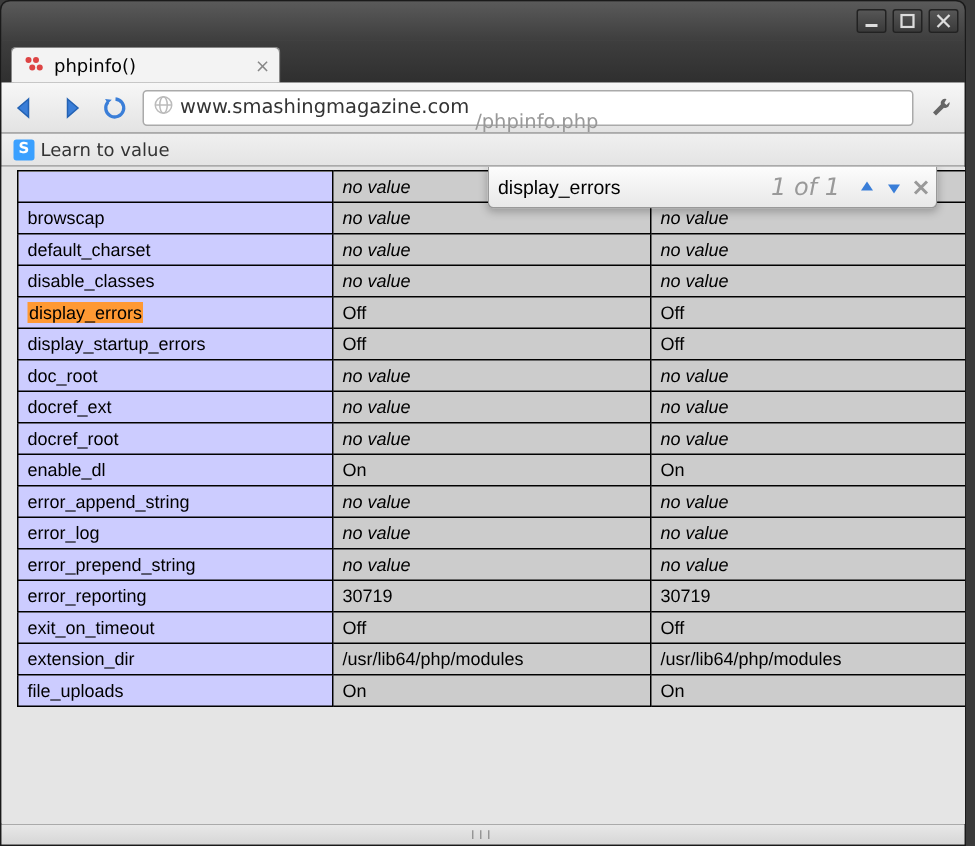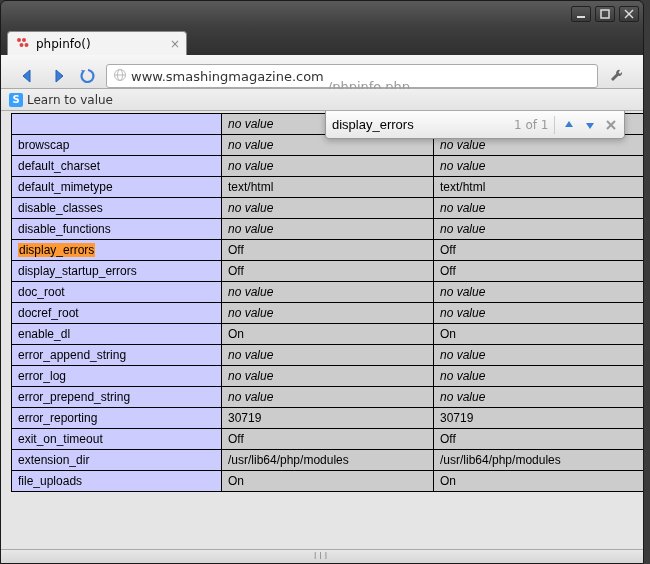--- a/index.html
+++ b/index.html
@@ -72,22 +72,22 @@
   right: 6px;
   color: #888;
   font-size: 12px;
   cursor: pointer;
 }
 .toolbar {
   height: 34px;
   background: linear-gradient(to bottom, #f7f7f7, #e3e3e3);
   border-bottom: 1px solid #aaa;
   display: flex;
-  align-items: flex-end;
-  padding: 0 15px;
+  align-items: center;
+  padding: 0 4px;
   gap: 6px;
 }
 .nav-btn {
   width: 24px;
   height: 24px;
   display: flex;
   align-items: center;
   justify-content: center;
   cursor: pointer;
 }
@@ -183,21 +183,21 @@
   z-index: 10;
 }
 .find-input {
   flex: 1;
   height: 20px;
   border: none;
   font-size: 13px;
   outline: none;
   background: transparent;
 }
-.find-count { color: #999; font-size: 12px; white-space: nowrap; }
+.find-count { color: #999; font-size: 16px; white-space: nowrap; font-style: italic; }
 .find-sep { width: 1px; height: 18px; background: #ccc; }
 .find-btn {
   width: 16px; height: 16px;
   display: flex; align-items: center; justify-content: center;
   cursor: pointer;
 }
 .statusbar {
   height: 14px;
   background: linear-gradient(to bottom, #e8e8e8, #d6d6d6);
   border-top: 1px solid #aaa;
@@ -325,46 +325,41 @@
               <td class="e">browscap</td>
               <td class="v i">no value</td>
               <td class="v i">no value</td>
             </tr>
             <tr>
               <td class="e">default_charset</td>
               <td class="v i">no value</td>
               <td class="v i">no value</td>
             </tr>
             <tr>
-              <td class="e">default_mimetype</td>
-              <td class="v">text/html</td>
-              <td class="v">text/html</td>
-            </tr>
-            <tr>
               <td class="e">disable_classes</td>
               <td class="v i">no value</td>
               <td class="v i">no value</td>
             </tr>
             <tr>
-              <td class="e">disable_functions</td>
-              <td class="v i">no value</td>
-              <td class="v i">no value</td>
-            </tr>
-            <tr>
               <td class="e"><span class="hl">display_errors</span></td>
               <td class="v">Off</td>
               <td class="v">Off</td>
             </tr>
             <tr>
               <td class="e">display_startup_errors</td>
               <td class="v">Off</td>
               <td class="v">Off</td>
             </tr>
             <tr>
               <td class="e">doc_root</td>
+              <td class="v i">no value</td>
+              <td class="v i">no value</td>
+            </tr>
+            <tr>
+              <td class="e">docref_ext</td>
               <td class="v i">no value</td>
               <td class="v i">no value</td>
             </tr>
             <tr>
               <td class="e">docref_root</td>
               <td class="v i">no value</td>
               <td class="v i">no value</td>
             </tr>
             <tr>
               <td class="e">enable_dl</td>

